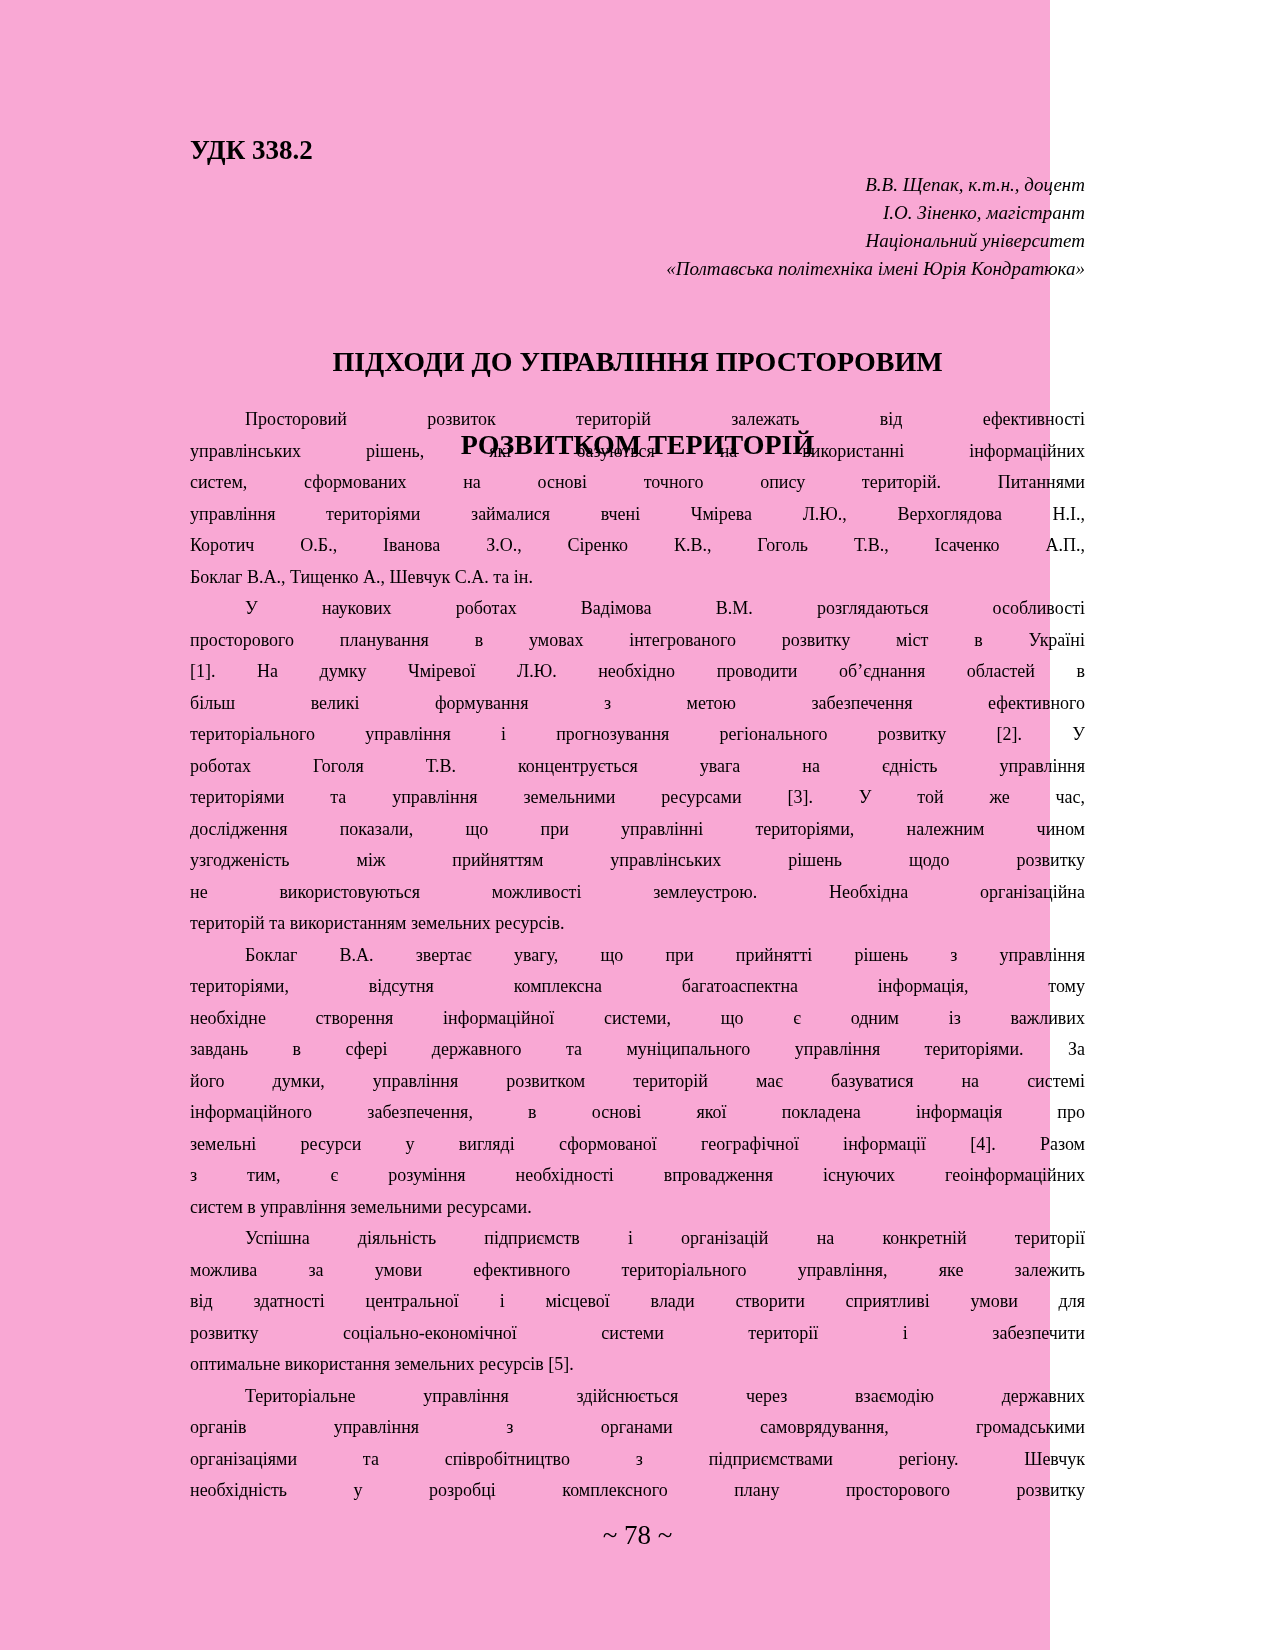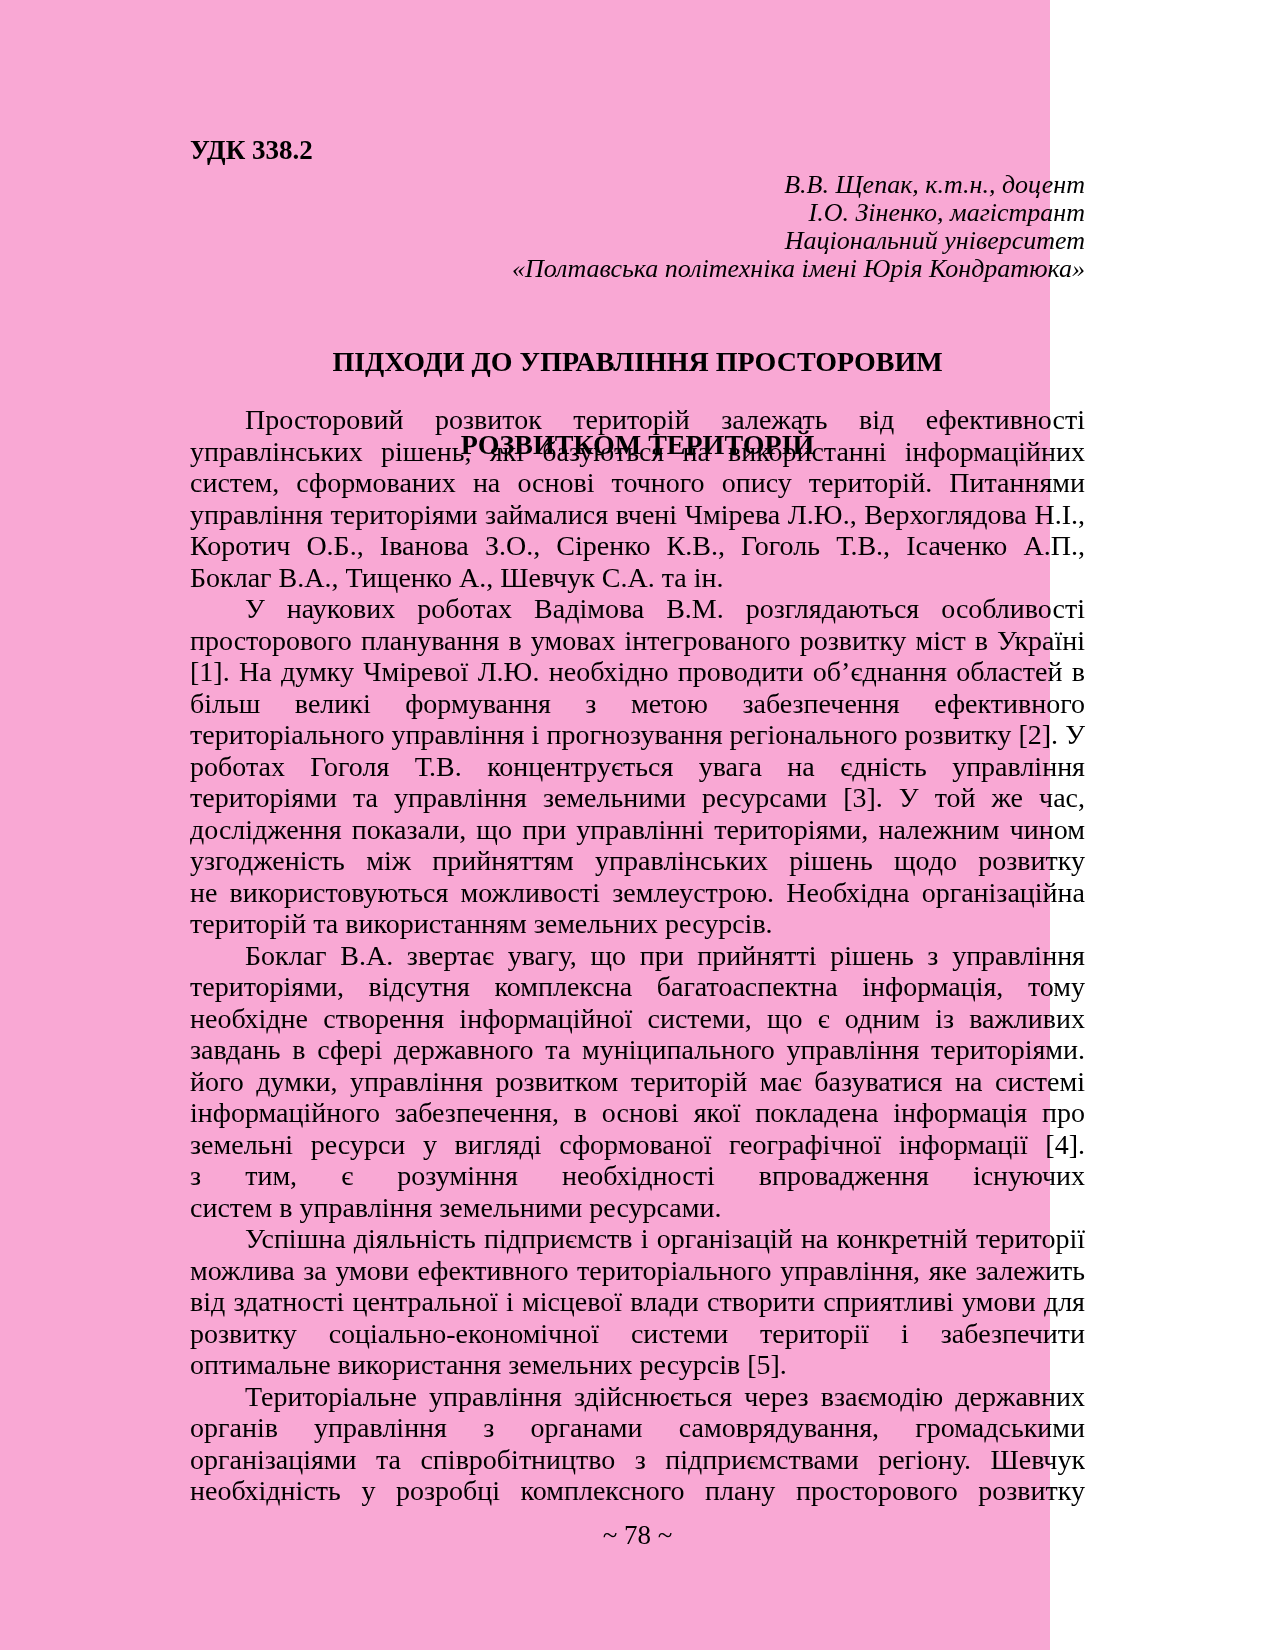--- a/index.html
+++ b/index.html
@@ -24,41 +24,41 @@
     width: 895px;
     font-size: 27px;
     font-weight: bold;
     line-height: 31px;
     text-align: left;
   }
   .byline {
     position: absolute;
     left: 190px; top: 171px;
     width: 895px;
-    font-size: 26px;
+    font-size: 19px;
     font-style: italic;
     line-height: 28px;
     text-align: right;
   }
   .byline .bl-line { height: 28px; overflow: hidden; }
   .title {
     position: absolute;
     left: 190px; top: 299px;
     width: 895px;
     font-size: 28px;
     font-weight: bold;
     line-height: 41px;
     text-align: center;
   }
   .title .t-line { height: 41px; overflow: hidden; margin-top: 42px; }
   .bodytext {
     position: absolute;
     left: 190px; top: 404px;
     width: 895px;
-    font-size: 28px;
+    font-size: 18px;
     line-height: 31.5px;
   }
   .bline {
     height: 31.5px;
     overflow: hidden;
     text-align: justify;
     text-align-last: justify;
     white-space: normal;
   }
   .bline.lastline { text-align-last: left; }

